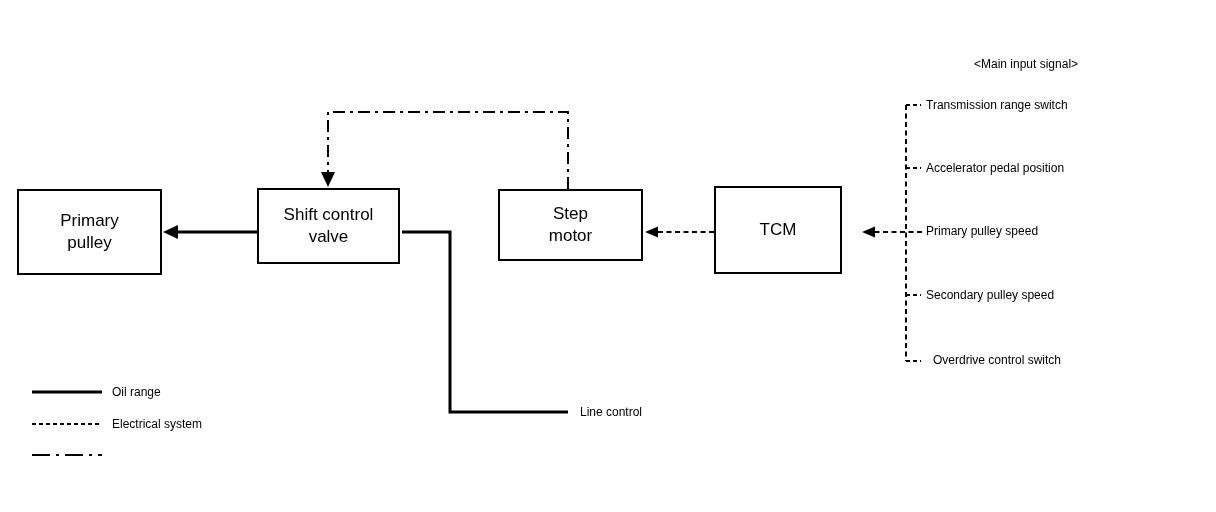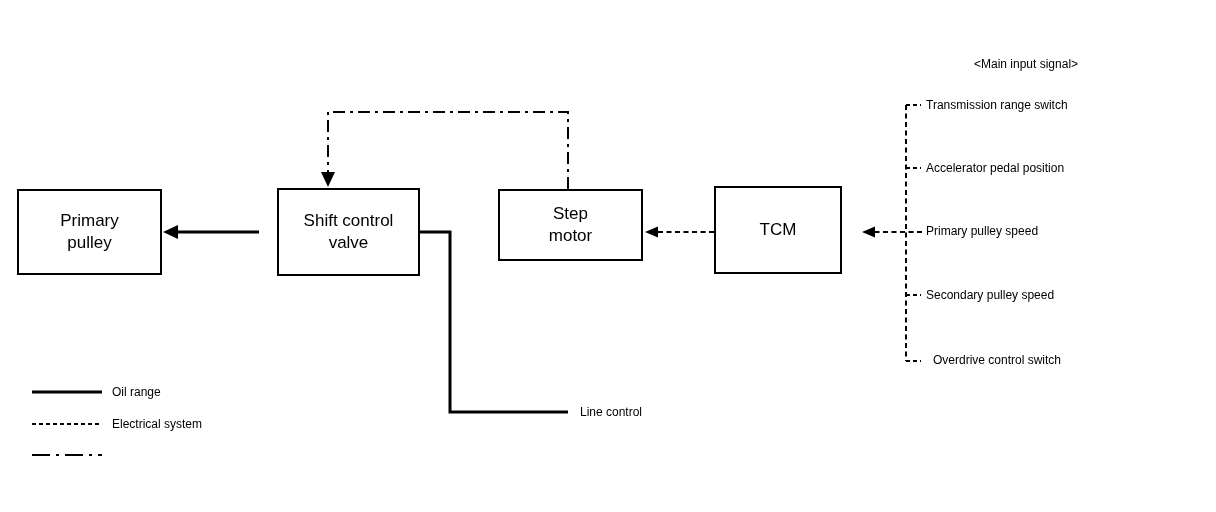--- a/index.html
+++ b/index.html
@@ -30,21 +30,21 @@
     display: flex;
     align-items: center;
     justify-content: center;
     text-align: center;
     font-size: 17px;
     line-height: 22px;
     white-space: pre-line;
     box-sizing: border-box;
   }
   .box-primary { left: 17px;  top: 189px; width: 145px; height: 86px; }
-  .box-shift   { left: 277px; top: 188px; width: 143px; height: 88px; }
+  .box-shift   { left: 257px; top: 188px; width: 143px; height: 76px; }
   .box-step    { left: 498px; top: 189px; width: 145px; height: 72px; }
   .box-tcm     { left: 714px; top: 186px; width: 128px; height: 88px; }
 
   .label {
     position: absolute;
     font-size: 12px;
     line-height: 21px;
     white-space: nowrap;
   }
   .signals-title   { left: 974px; top: 54px; }

